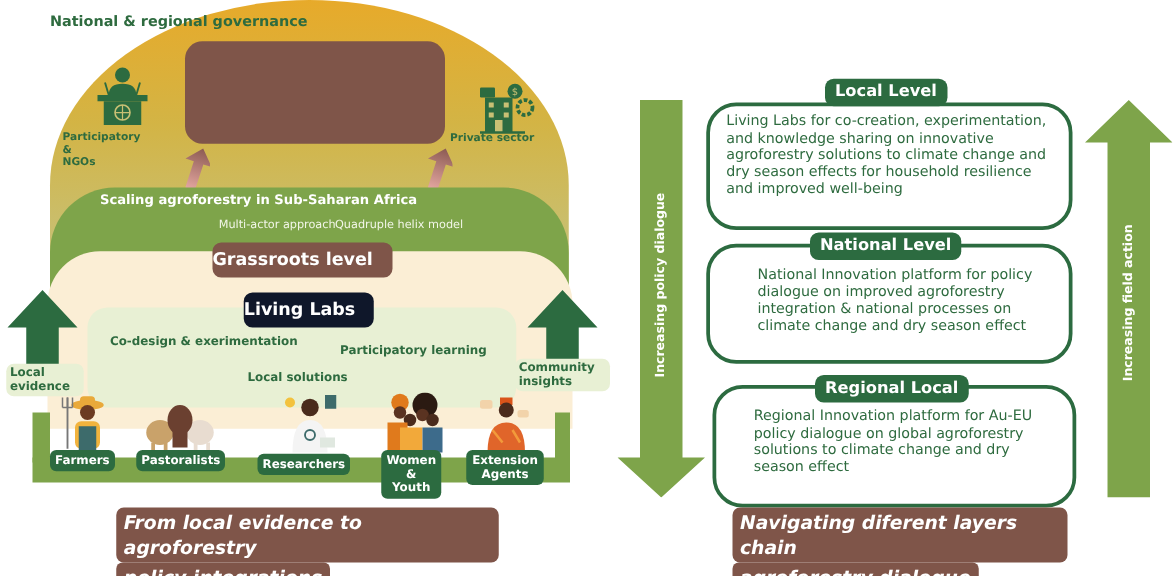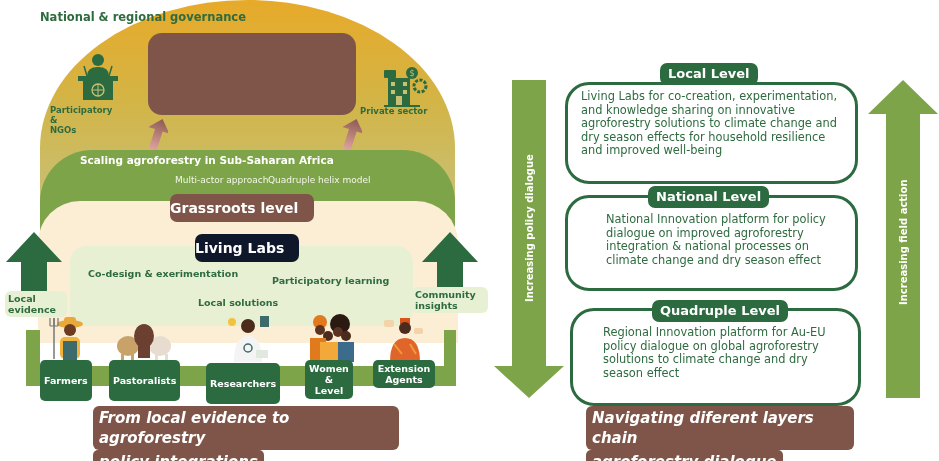--- a/index.html
+++ b/index.html
@@ -47,21 +47,21 @@
   .dark-arrow { width:60px; height:70px; }
   #left-dark-arrow { left:4px; top:230px; }
   #right-dark-arrow { left:420px; top:230px; }
   .side-tag { background:#e8f0d4; border-radius:6px; font-size:9.5px; font-weight:bold; color:#2e6b3f; line-height:11px; padding:2px 3px; }
   #local-evidence { left:5px; top:291px; width:56px; }
   #community { left:412px; top:287px; width:70px; }
 
   #ground { left:26px; top:366px; width:430px; height:20px; background:#7ea44a; }
   .people { top:314px; height:58px; }
   .people svg { width:100%; height:100%; }
-  .chip { background:#2c6b40; color:#fff; border-radius:5px; font-size:9.5px; font-weight:bold; line-height:11px; padding:15px 4px; text-align:center; }
+  .chip { background:#2c6b40; color:#fff; border-radius:5px; font-size:9.5px; font-weight:bold; line-height:11px; padding:3px 4px; text-align:center; }
   #chip-farmers { left:40px; top:360px; }
   #chip-pastoralists { left:109px; top:360px; }
   #chip-researchers { left:206px; top:363px; }
   #chip-women { left:305px; top:360px; width:48px; padding:3px 0; }
   #chip-extension { left:373px; top:360px; width:62px; padding:3px 0; }
 
   #left-caption { left:93px; top:406px; width:306px; }
   .caption-line { display:inline-block; background:#7f5549; color:#fff; font-weight:bold; font-size:15px;
                   padding:2px 6px; border-radius:5px; line-height:20px;font-style:italic; }
   #left-caption .l1, #right-caption .l1 { border-radius:6px; }
@@ -253,21 +253,21 @@
 </div>
 <div class="abs chip" id="chip-pastoralists">
   <span>Pastoralists</span>
 </div>
 <div class="abs chip" id="chip-researchers">
   <span>Researchers</span>
 </div>
 <div class="abs chip" id="chip-women">
   <div>Women</div>
   <div>&amp;</div>
-  <div>Level</div>
+  <div>Youth</div>
 </div>
 <div class="abs chip" id="chip-extension">
   <div>Extension</div>
   <div>Agents</div>
 </div>
 
 <div class="abs center" id="left-caption">
   <span class="caption-line l1">From local evidence to agroforestry</span><br>
   <span class="caption-line">policy integrations</span>
 </div>
@@ -288,19 +288,19 @@
 
 <div class="abs level-box" id="local-box"></div>
 <div class="abs level-head" id="local-head">Local Level</div>
 <div class="abs level-text" id="local-text">Living Labs for co-creation, experimentation, and knowledge sharing on innovative agroforestry solutions to climate change and dry season effects for household resilience and improved well-being</div>
 
 <div class="abs level-box" id="national-box"></div>
 <div class="abs level-head" id="national-head">National Level</div>
 <div class="abs level-text" id="national-text">National Innovation platform for policy dialogue on improved agroforestry integration &amp; national processes on climate change and dry season effect</div>
 
 <div class="abs level-box" id="regional-box"></div>
-<div class="abs level-head" id="regional-head">Quadruple Level</div>
+<div class="abs level-head" id="regional-head">Regional Local</div>
 <div class="abs level-text" id="regional-text">Regional Innovation platform for Au-EU policy dialogue on global agroforestry solutions to climate change and dry season effect</div>
 
 <div class="abs center" id="right-caption">
   <span class="caption-line l1">Navigating diferent layers chain</span><br>
   <span class="caption-line">agroforestry dialogue</span>
 </div>
 
 </body></html>

